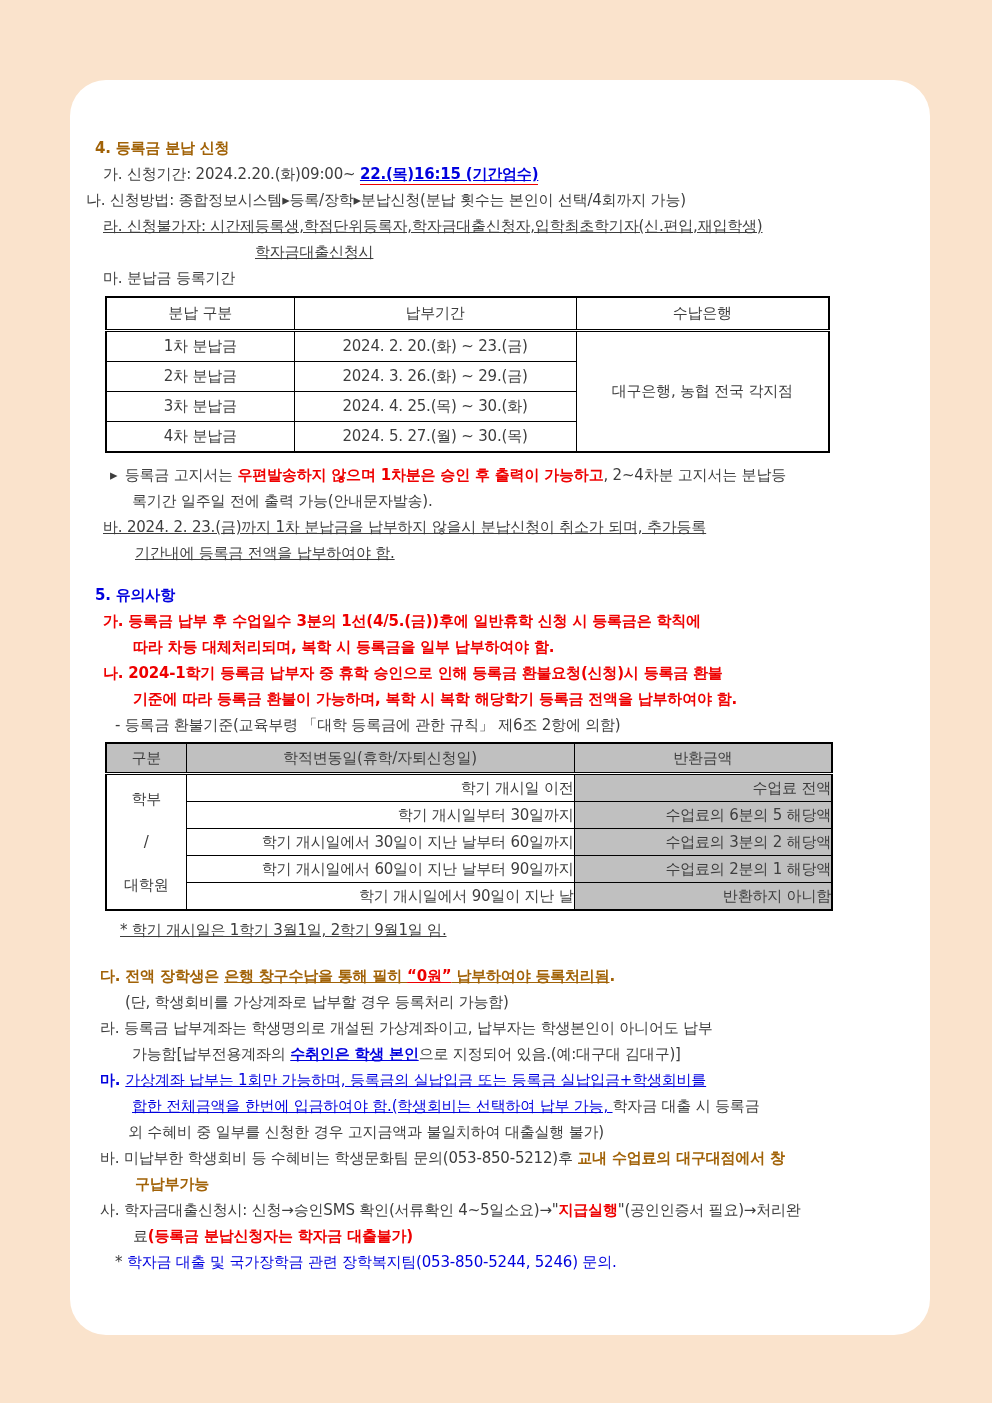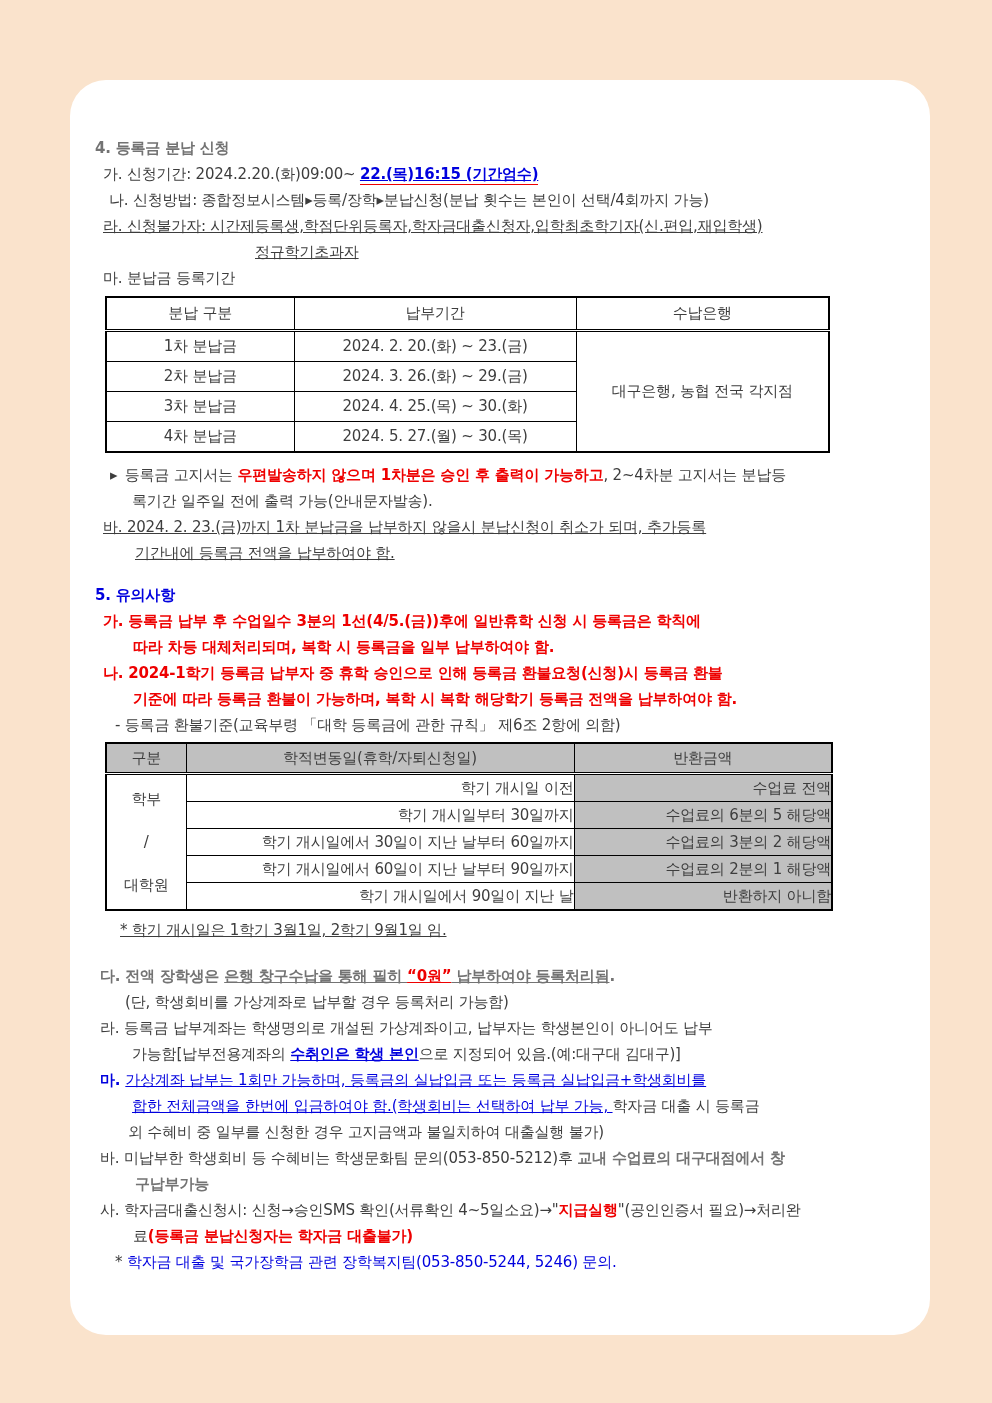--- a/index.html
+++ b/index.html
@@ -13,21 +13,21 @@
     position:absolute;left:70px;top:80px;
     width:860px;height:1255px;
     background:#FFFFFF;border-radius:36px;
     box-sizing:border-box;padding-top:55px;
     overflow:hidden;
   }
   .ln{
     font-size:15px;line-height:26px;height:26px;
     color:#3D3D3D;white-space:pre;letter-spacing:-0.2px;
   }
-  .b{font-weight:bold;color:#737373;}
+  .b{font-weight:bold;color:#a16207;}
   .rb{color:#EE0000;font-weight:bold;}
   .bl{color:#0000DE;}
   .blb{color:#0000DE;font-weight:bold;}
   .u{text-decoration:underline;}
   .deadline{
     color:#0000DE;font-weight:bold;text-decoration:underline;
     border-bottom:1px solid #EE0000;padding-bottom:1px;
   }
   table.t{
     border-collapse:collapse;font-size:15px;color:#3D3D3D;
@@ -48,26 +48,26 @@
 </style>
 </head>
 <body>
 
 <div class="card">
 
   <div class="ln b" style="margin-left:25px">4. 등록금 분납 신청</div>
 
   <div class="ln" style="margin-left:33px"><span>가. 신청기간: 2024.2.20.(화)09:00~ </span><span class="deadline">22.(목)16:15 (기간엄수)</span></div>
 
-  <div class="ln" style="margin-left:39px">나. 신청방법: 종합정보시스템▸등록/장학▸분납신청(분납 횟수는 본인이 선택/4회까지 가능)</div>
+  <div class="ln" style="margin-left:16px">나. 신청방법: 종합정보시스템▸등록/장학▸분납신청(분납 횟수는 본인이 선택/4회까지 가능)</div>
 
 
   <div class="ln u" style="margin-left:33px">라. 신청불가자: 시간제등록생,학점단위등록자,학자금대출신청자,입학최초학기자(신.편입,재입학생)</div>
 
-  <div class="ln u" style="margin-left:185px">정규학기초과자</div>
+  <div class="ln u" style="margin-left:185px">학자금대출신청시</div>
 
   <div class="ln" style="margin-left:33px">마. 분납금 등록기간</div>
 
   <table class="t t1">
     <colgroup>
         <col style="width:188px">
         <col style="width:282px">
         <col>
       </colgroup>
     <thead>

